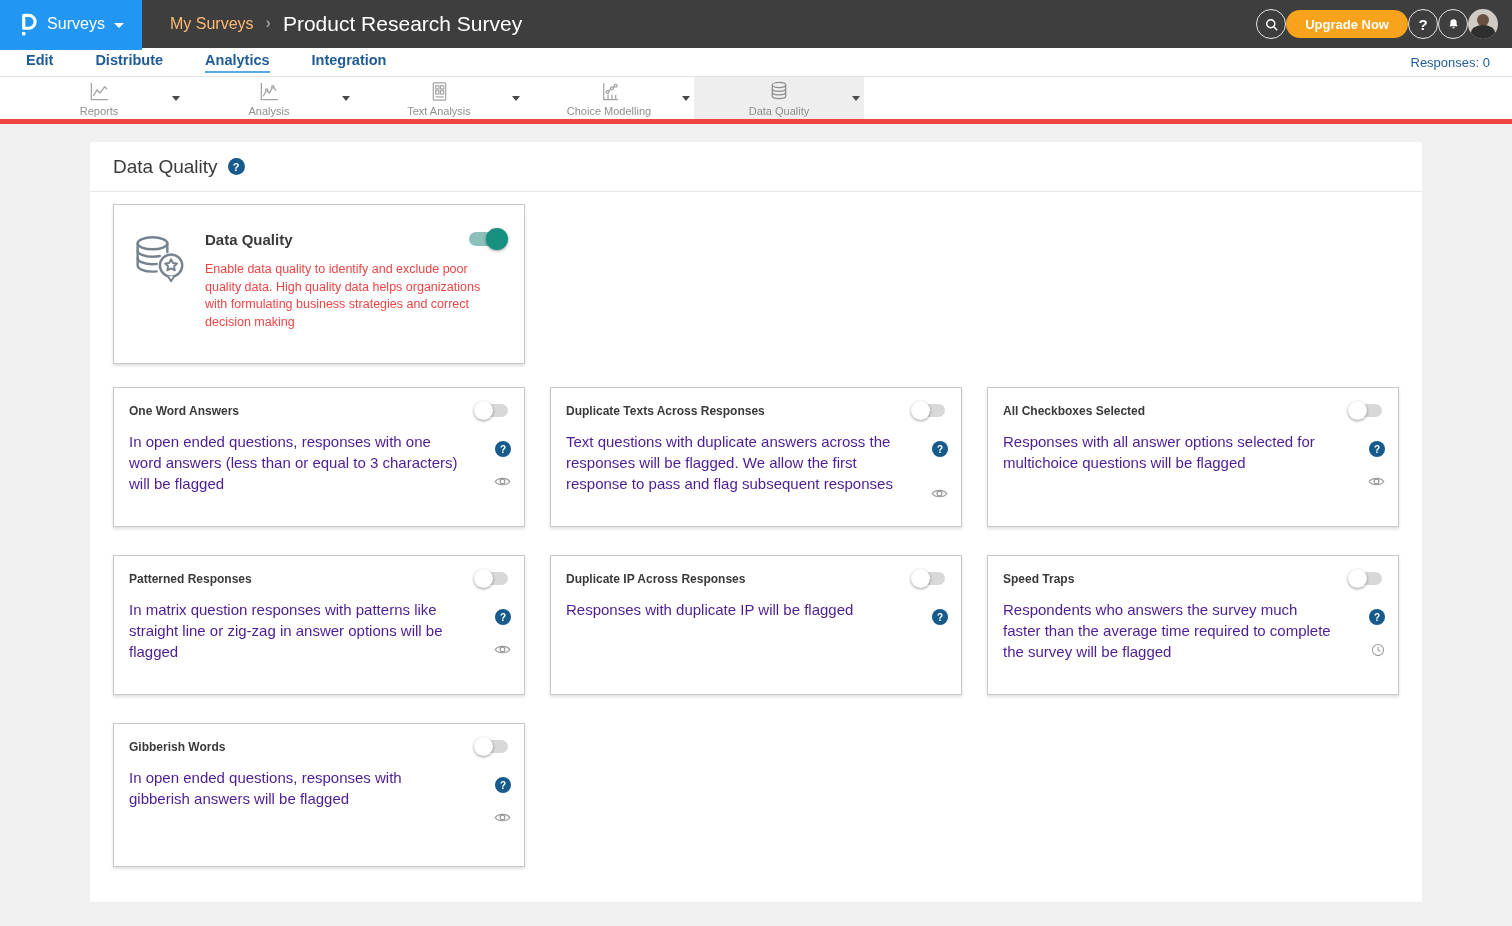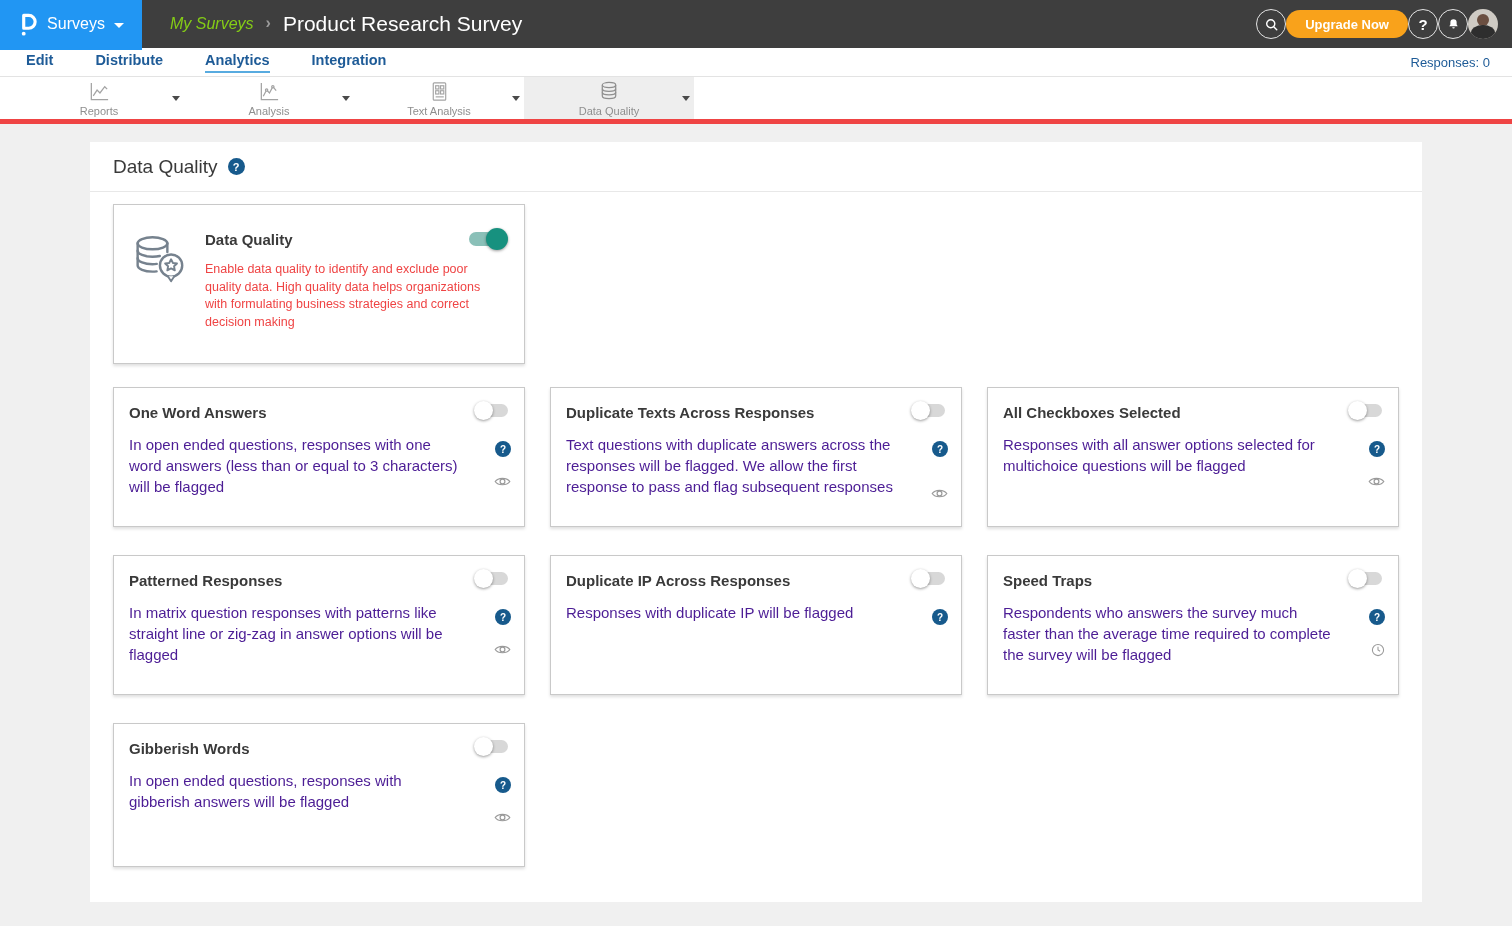--- a/index.html
+++ b/index.html
@@ -8,21 +8,21 @@
 
   
   .topbar { height:48px; background:#3e3e3e; display:flex; align-items:center; }
   .logo-block { width:142px; height:52px; background:#2196f3; display:flex; align-items:center;
     justify-content:center; gap:9px; cursor:pointer; flex:none; }
   .logo-mark { display:flex; align-items:center; }
   .logo-product { color:#fff; font-size:16px; }
   .logo-caret { width:0; height:0; border-left:5px solid transparent; border-right:5px solid transparent;
     border-top:5px solid #fff; margin-top:2px; }
   .breadcrumb { display:flex; align-items:center; margin-left:28px; gap:12px; }
-  .crumb-link { color:#84cc16; font-size:16px; text-decoration:none; cursor:pointer;font-style:italic; }
+  .crumb-link { color:#fdba74; font-size:16px; text-decoration:none; cursor:pointer; }
   .crumb-sep { color:#9a9a9a; font-size:16px; font-weight:bold; margin-top:-2px; }
   .crumb-current { color:#fff; font-size:21px; }
   .topbar-right { margin-left:auto; display:flex; align-items:center; padding-right:14px; }
   .circle-btn { width:30px; height:30px; border-radius:50%; border:1.6px solid rgba(255,255,255,.85);
     display:flex; align-items:center; justify-content:center; cursor:pointer; color:#fff;
     font-weight:bold; font-size:15px; flex:none; }
   .upgrade-btn { height:28px; padding:0 19px; border:none; border-radius:14px; background:#f9a21b;
     color:#fff; font-weight:bold; font-size:13px; cursor:pointer; font-family:inherit; }
   .avatar { width:30px; height:30px; border-radius:50%; background:#cfcbc4; position:relative;
     overflow:hidden; cursor:pointer; flex:none; }
@@ -60,21 +60,21 @@
   .card { background:#fff; border:1px solid #c9c9c9; box-shadow:0 2px 3px rgba(0,0,0,.13); position:relative; }
   .main-card { width:412px; height:160px; }
   .main-card .mc-icon { position:absolute; left:17px; top:29px; }
   .mc-content { position:absolute; left:91px; top:26px; width:290px; }
   .mc-title { font-size:15px; font-weight:bold; color:#3a3a3a; }
   .mc-desc { margin-top:13px; font-size:12.5px; color:#ef4444; line-height:1.4; }
   .main-card .toggle { position:absolute; right:19px; top:27px; }
 
   .cards-grid { margin-top:23px; display:grid; grid-template-columns:repeat(3,412px); column-gap:25px; row-gap:28px; }
   .small-card { min-height:140px; padding:16px 15px; }
-  .sc-title { font-size:15px; font-weight:bold; color:#3a3a3a; }
+  .sc-title { font-size:12px; font-weight:bold; color:#3a3a3a; }
   .sc-desc { margin-top:13px; font-size:15px; color:#4c1d95; line-height:1.4; padding-right:48px; }
   .small-card .toggle { position:absolute; right:16px; top:16px; }
   .small-card .help-badge { position:absolute; right:13px; top:53px; width:16px; height:16px; font-size:10px; }
   .sec-icon { position:absolute; right:13px; top:87px; cursor:pointer; line-height:0; }
 
   
   .toggle { width:32px; height:13px; border-radius:7px; background:#d8d8d8; position:relative; cursor:pointer; }
   .toggle .knob { width:19px; height:19px; border-radius:50%; background:#fff; position:absolute; left:-2px; top:-3px;
     box-shadow:0 1px 3px rgba(0,0,0,.4); }
   .toggle.on { background:#8ac0b8; }
@@ -163,20 +163,35 @@
   <div class="tool">
     <svg width="24" height="23" viewBox="0 0 24 24" fill="none" stroke="#a3a3a3" stroke-width="1.2">
       <rect x="6" y="3" width="13" height="18" rx="1"></rect>
       <rect x="8.5" y="6" width="3.4" height="3.4"></rect>
         <rect x="13.6" y="6" width="3.4" height="3.4"></rect>
       <rect x="8.5" y="11.2" width="3.4" height="3.4"></rect>
         <rect x="13.6" y="11.2" width="3.4" height="3.4"></rect>
       <line x1="8.5" y1="17.6" x2="17" y2="17.6"></line>
     </svg>
     <div class="tool-label">Text Analysis</div>
+    <span class="tool-caret"></span>
+  </div>
+  <div class="tool">
+    <svg width="24" height="23" viewBox="0 0 24 24" fill="none" stroke="#a3a3a3" stroke-width="1.3">
+      <path d="M6.5 3.5v17h15"></path>
+      <line x1="11" y1="20" x2="11" y2="15.5"></line>
+        <line x1="15" y1="20" x2="15" y2="15.5"></line>
+        <line x1="19" y1="20" x2="19" y2="15.5"></line>
+      <line x1="11" y1="12" x2="14.2" y2="9.4"></line>
+        <line x1="15.8" y1="8.2" x2="18.2" y2="6.6"></line>
+      <circle cx="10.5" cy="12.5" r="1.5"></circle>
+        <circle cx="15" cy="8.7" r="1.5"></circle>
+        <circle cx="19" cy="6" r="1.5"></circle>
+    </svg>
+    <div class="tool-label">Choice Modelling</div>
     <span class="tool-caret"></span>
   </div>
   <div class="tool active">
     <svg width="24" height="23" viewBox="0 0 24 24" fill="none" stroke="#8f8f8f" stroke-width="1.3">
       <ellipse cx="12" cy="5.3" rx="7" ry="2.7"></ellipse>
       <path d="M5 5.3v11.4c0 1.5 3.1 2.7 7 2.7s7-1.2 7-2.7V5.3"></path>
       <path d="M5 9.1c0 1.5 3.1 2.7 7 2.7s7-1.2 7-2.7"></path>
       <path d="M5 12.9c0 1.5 3.1 2.7 7 2.7s7-1.2 7-2.7"></path>
     </svg>
     <div class="tool-label">Data Quality</div>

